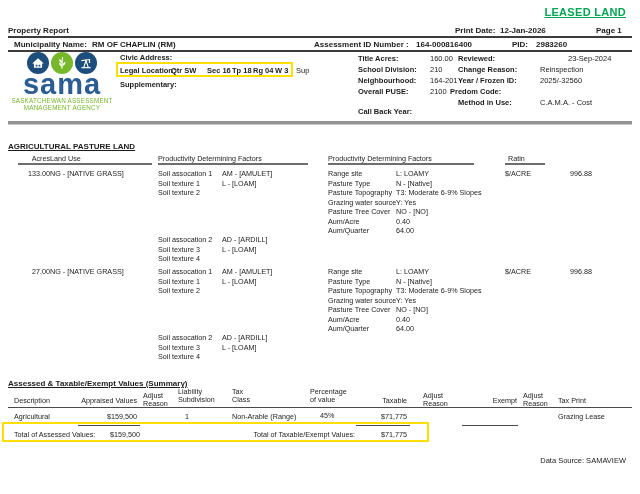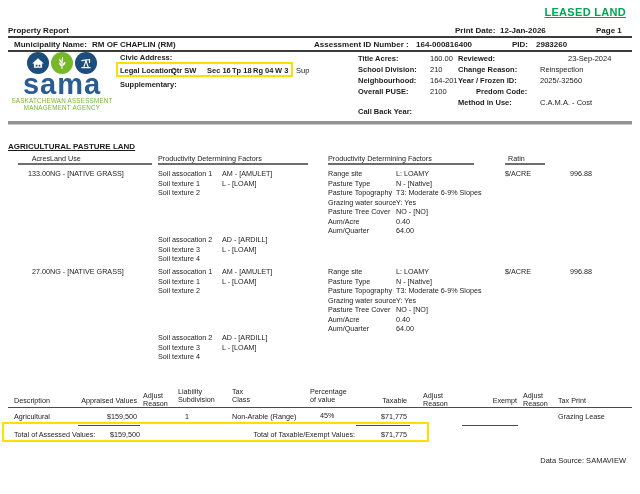--- a/index.html
+++ b/index.html
@@ -134,21 +134,21 @@
   <span class="abs" style="left:430px;top:87px;">2100</span>
   <span class="abs lbl" style="left:358px;top:107px;">Call Back Year:</span>
   <span class="abs" style="left:430px;top:107px;"></span>
 
   <span class="abs lbl" style="left:458px;top:54px;">Reviewed:</span>
   <span class="abs" style="left:540px;top:54px;padding-left:28px;">23-Sep-2024</span>
   <span class="abs lbl" style="left:458px;top:65px;">Change Reason:</span>
   <span class="abs" style="left:540px;top:65px;">Reinspection</span>
   <span class="abs lbl" style="left:458px;top:76px;">Year / Frozen ID:</span>
   <span class="abs" style="left:540px;top:76px;">2025/-32560</span>
-  <span class="abs lbl" style="left:476px;top:87px;">Predom Code:</span>
+  <span class="abs lbl" style="left:450px;top:87px;">Predom Code:</span>
   <span class="abs" style="left:540px;top:87px;"></span>
   <span class="abs lbl" style="left:458px;top:98px;">Method in Use:</span>
   <span class="abs" style="left:540px;top:98px;">C.A.M.A. - Cost</span>
 
   <div class="abs gray-bar"></div>
 
   <div class="abs section-title" style="left:8px;top:142px;">AGRICULTURAL PASTURE LAND</div>
 
   <div class="abs land-head">
     <span class="cell r" style="left:10px;width:32px;">Acres</span>
@@ -217,20 +217,21 @@
     <span class="abs c-pl t4">Pasture Tree Cover</span>
     <span class="abs c-pv t4">NO - [NO]</span>
     <span class="abs c-pl t5">Aum/Acre</span>
     <span class="abs c-pv t5">0.40</span>
     <span class="abs c-pl t6">Aum/Quarter</span>
     <span class="abs c-pv t6">64.00</span>
     <span class="abs t0" style="left:497px;">$/ACRE</span>
     <span class="abs r t0" style="left:540px;width:44px;">996.88</span>
   </div>
 
+  <div class="abs section-title" style="left:8px;top:379px;">Assessed &amp; Taxable/Exempt Values (Summary)</div>
 
   <div class="abs sum-head">
     <span class="one" style="left:6px;">Description</span>
     <span class="one r" style="left:52px;width:77px;">Appraised Values</span>
     <span class="two" style="left:135px;top:5px;"><span>Adjust</span><br><span>Reason</span></span>
     <span class="two" style="left:170px;"><span>Liability</span><br><span>Subdivision</span></span>
     <span class="two" style="left:224px;"><span>Tax</span><br><span>Class</span></span>
     <span class="two" style="left:302px;"><span>Percentage</span><br><span>of value</span></span>
     <span class="one r" style="left:352px;width:47px;">Taxable</span>
     <span class="two" style="left:415px;top:5px;"><span>Adjust</span><br><span>Reason</span></span>

